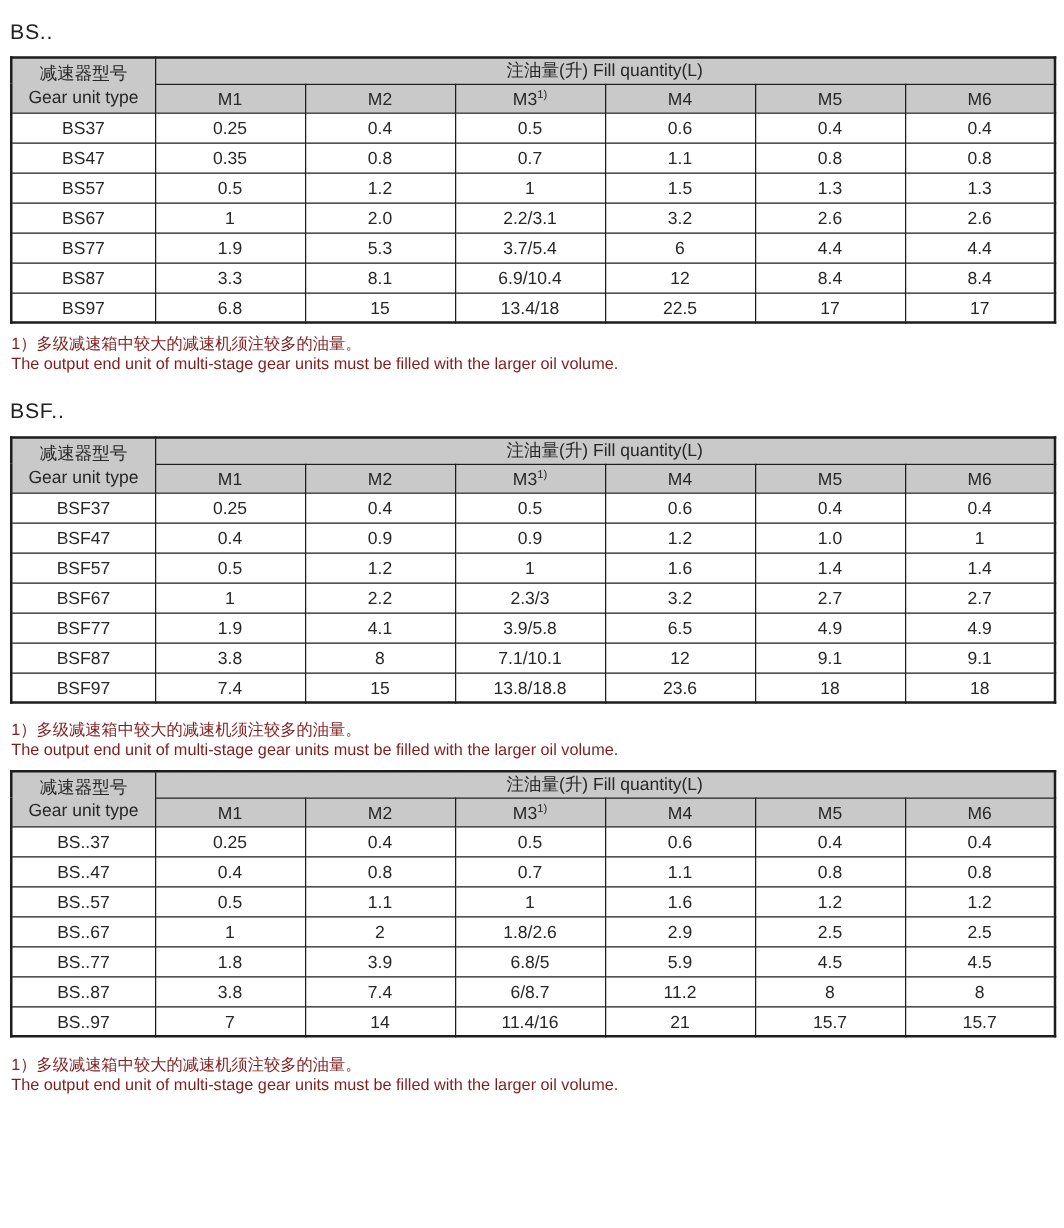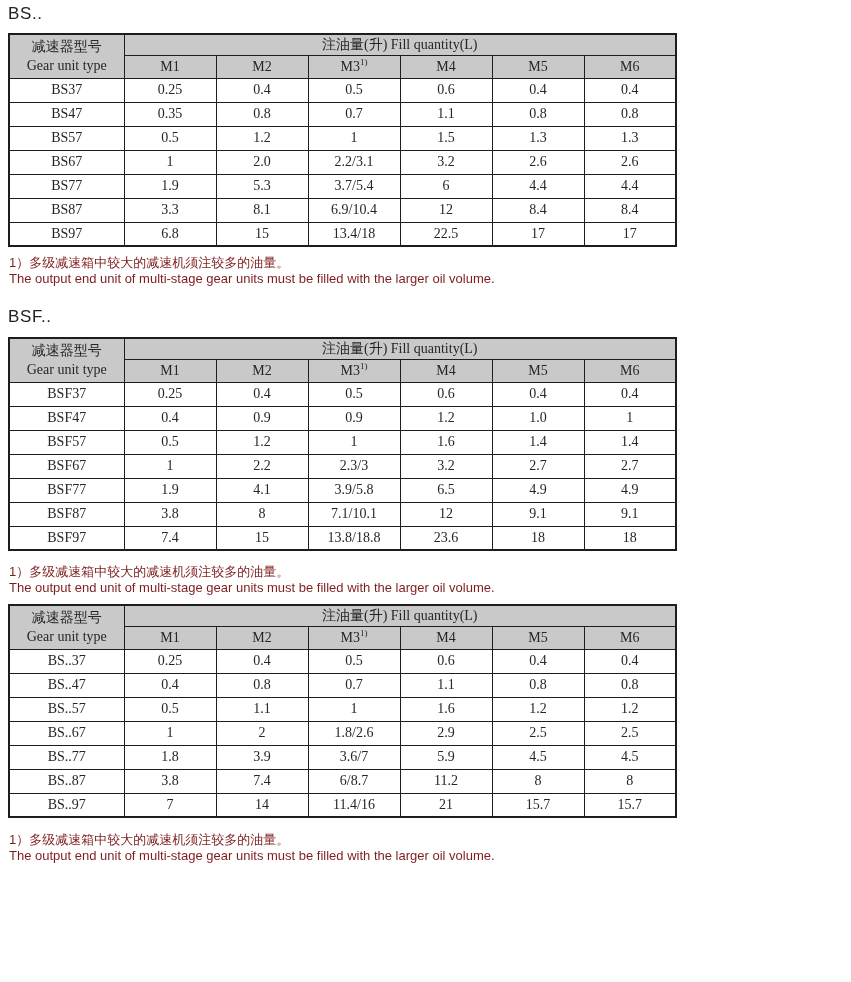--- a/index.html
+++ b/index.html
@@ -3,37 +3,36 @@
 <meta charset="utf-8">
 <style>
   * { margin:0; padding:0; box-sizing:border-box; }
   html, body { background:#ffffff; }
   .page {
     position:relative;
     width:851px; height:982px;
     background:var(--bg,#ffffff);
     color:var(--text,#2b2b2b);
     font-family:"Liberation Sans", sans-serif;
-    padding:4px 6px 0 8px;
+    padding:16px 6px 0 8px;
     overflow:hidden;
   }
   .section-title {
     font-size:17px;
     font-weight:400;
     letter-spacing:0.6px;
     line-height:20px;
     color:#222222;
   }
   table.fill-table {
-    width:669px;
+    width:837px;
     table-layout:fixed;
     border-collapse:collapse;
     border:2px solid var(--border,#1d1d1d);
     margin-top:9px;
-    font-family:Liberation Serif, serif;
   }
   .fill-table th, .fill-table td {
     border:1px solid var(--border,#1d1d1d);
     text-align:center;
     vertical-align:middle;
     font-weight:400;
     font-size:14px;
     color:#262626;
     padding:0 2px;
   }
@@ -321,21 +320,21 @@
             <td>2</td>
             <td>1.8/2.6</td>
             <td>2.9</td>
             <td>2.5</td>
             <td>2.5</td>
           </tr>
           <tr>
             <td>BS..77</td>
             <td>1.8</td>
             <td>3.9</td>
-            <td>3.6/7</td>
+            <td>6.8/5</td>
             <td>5.9</td>
             <td>4.5</td>
             <td>4.5</td>
           </tr>
           <tr>
             <td>BS..87</td>
             <td>3.8</td>
             <td>7.4</td>
             <td>6/8.7</td>
             <td>11.2</td>

